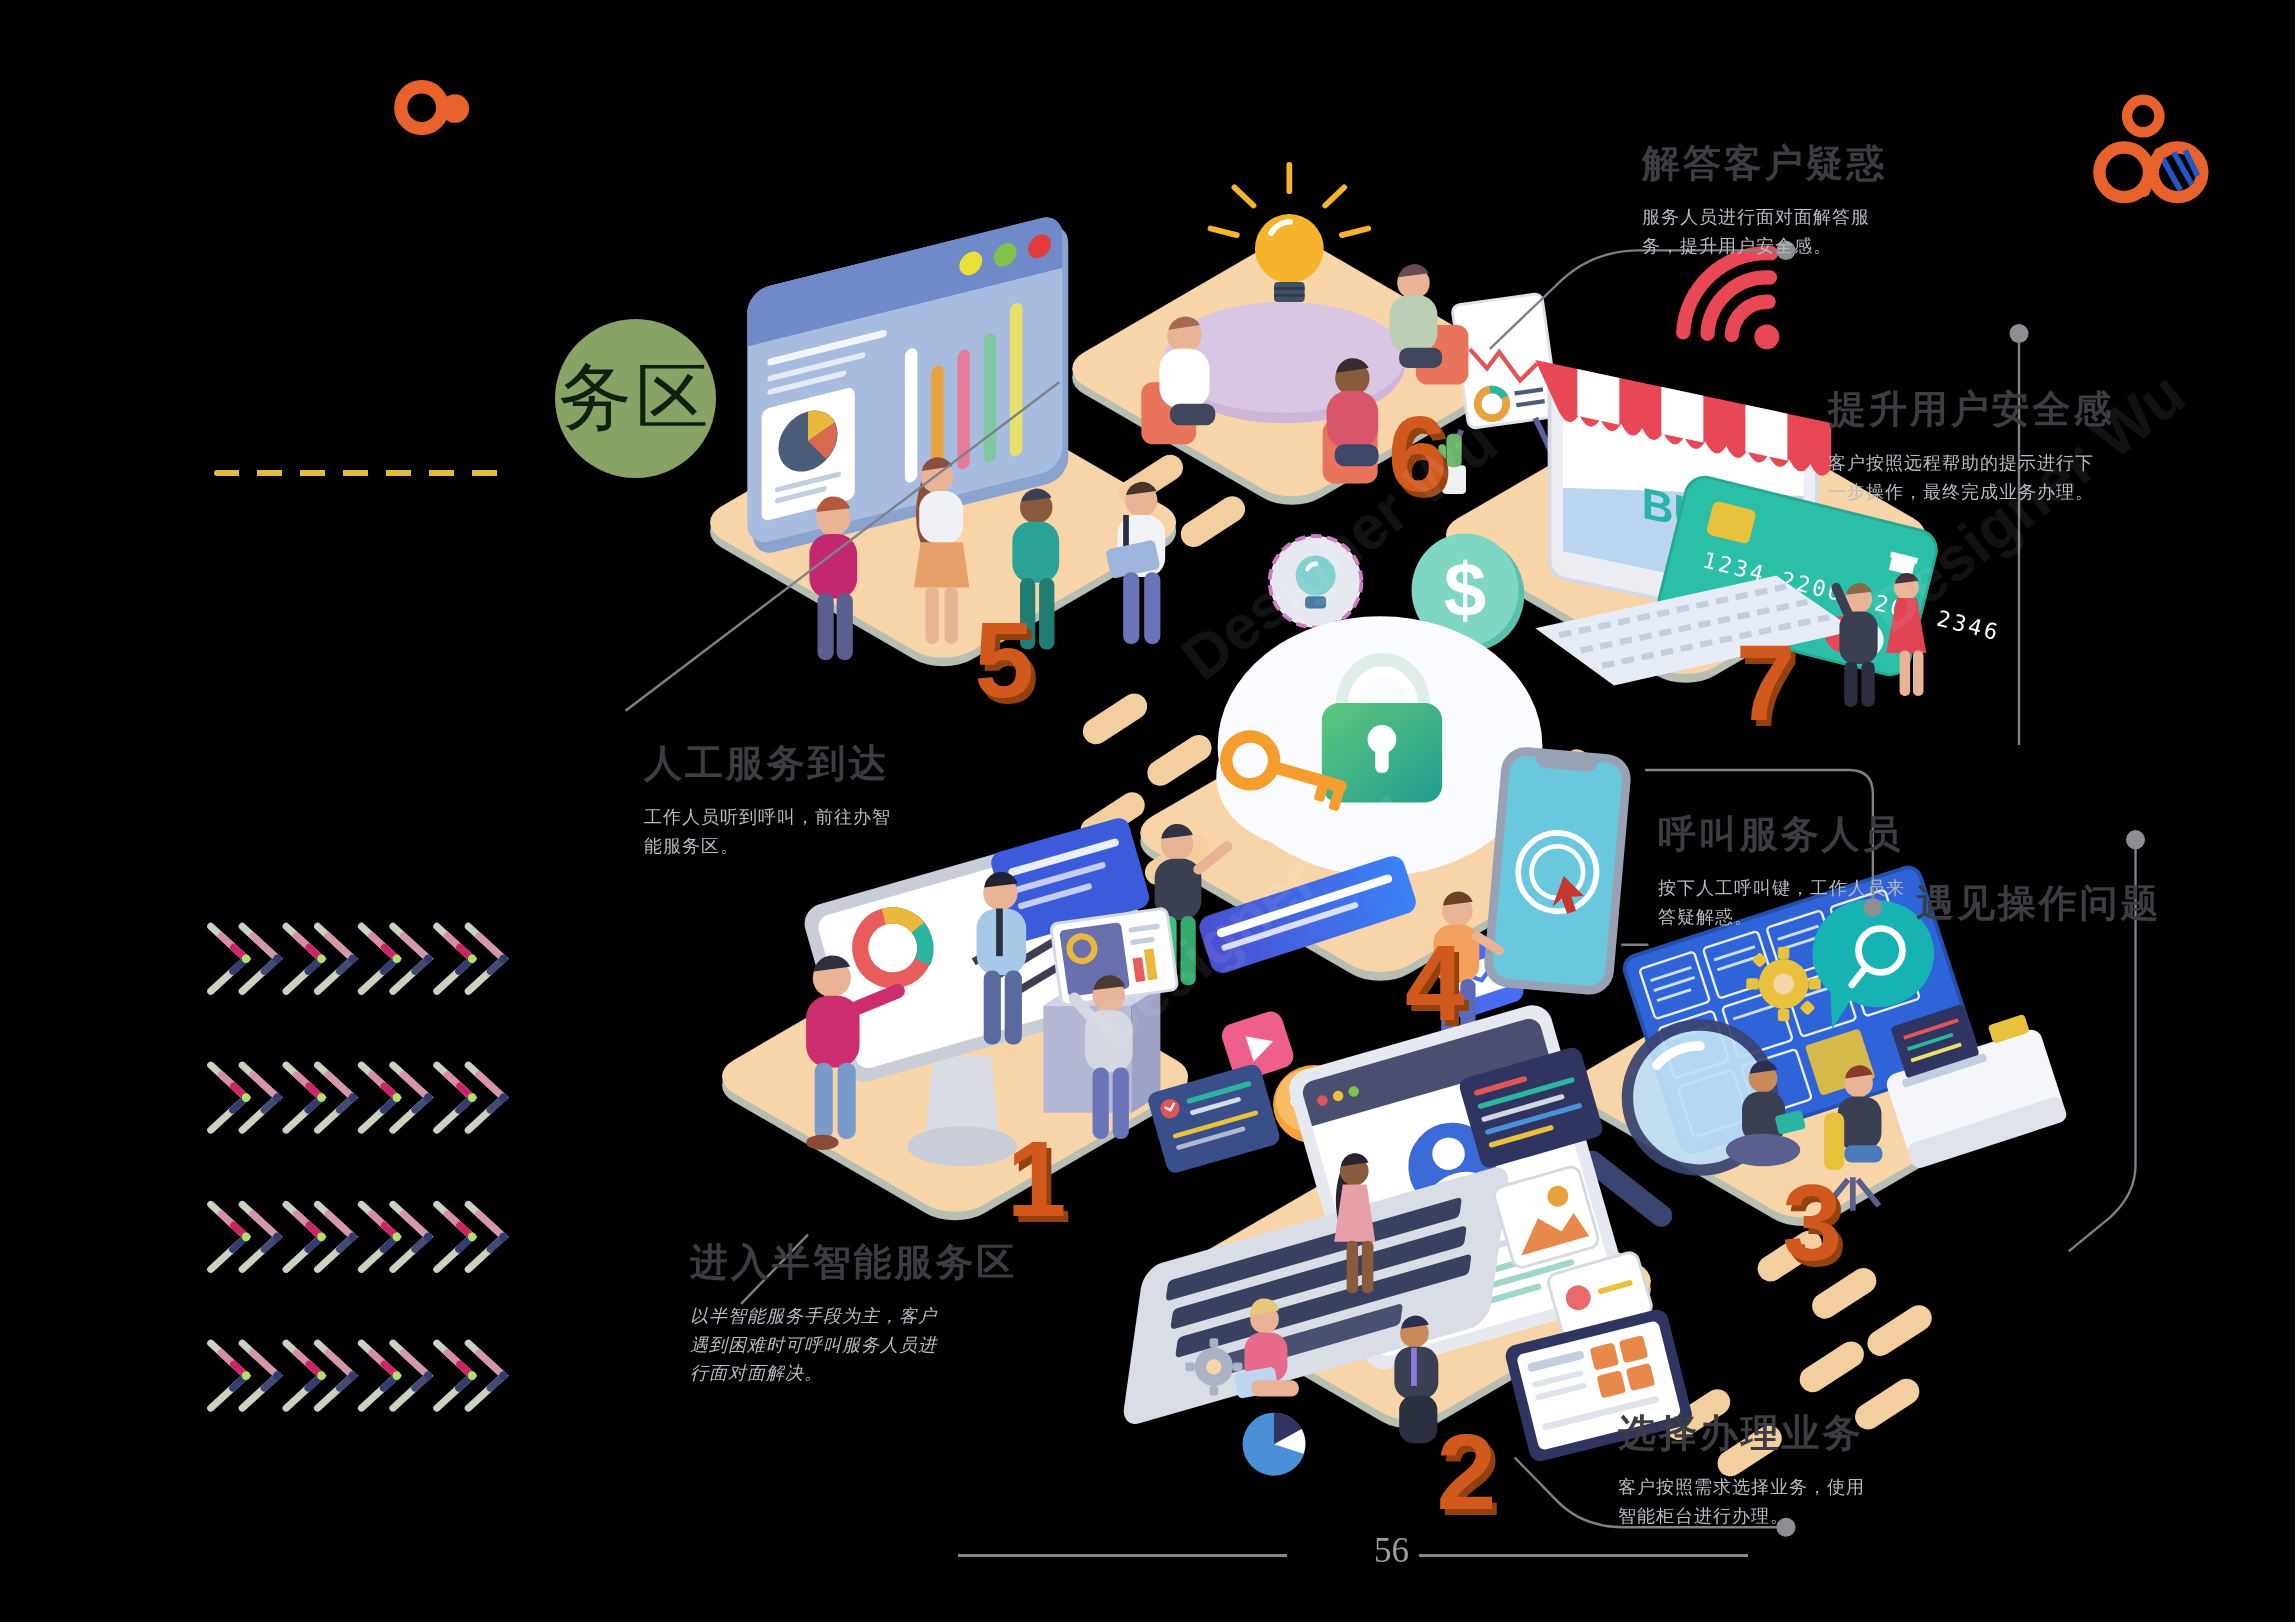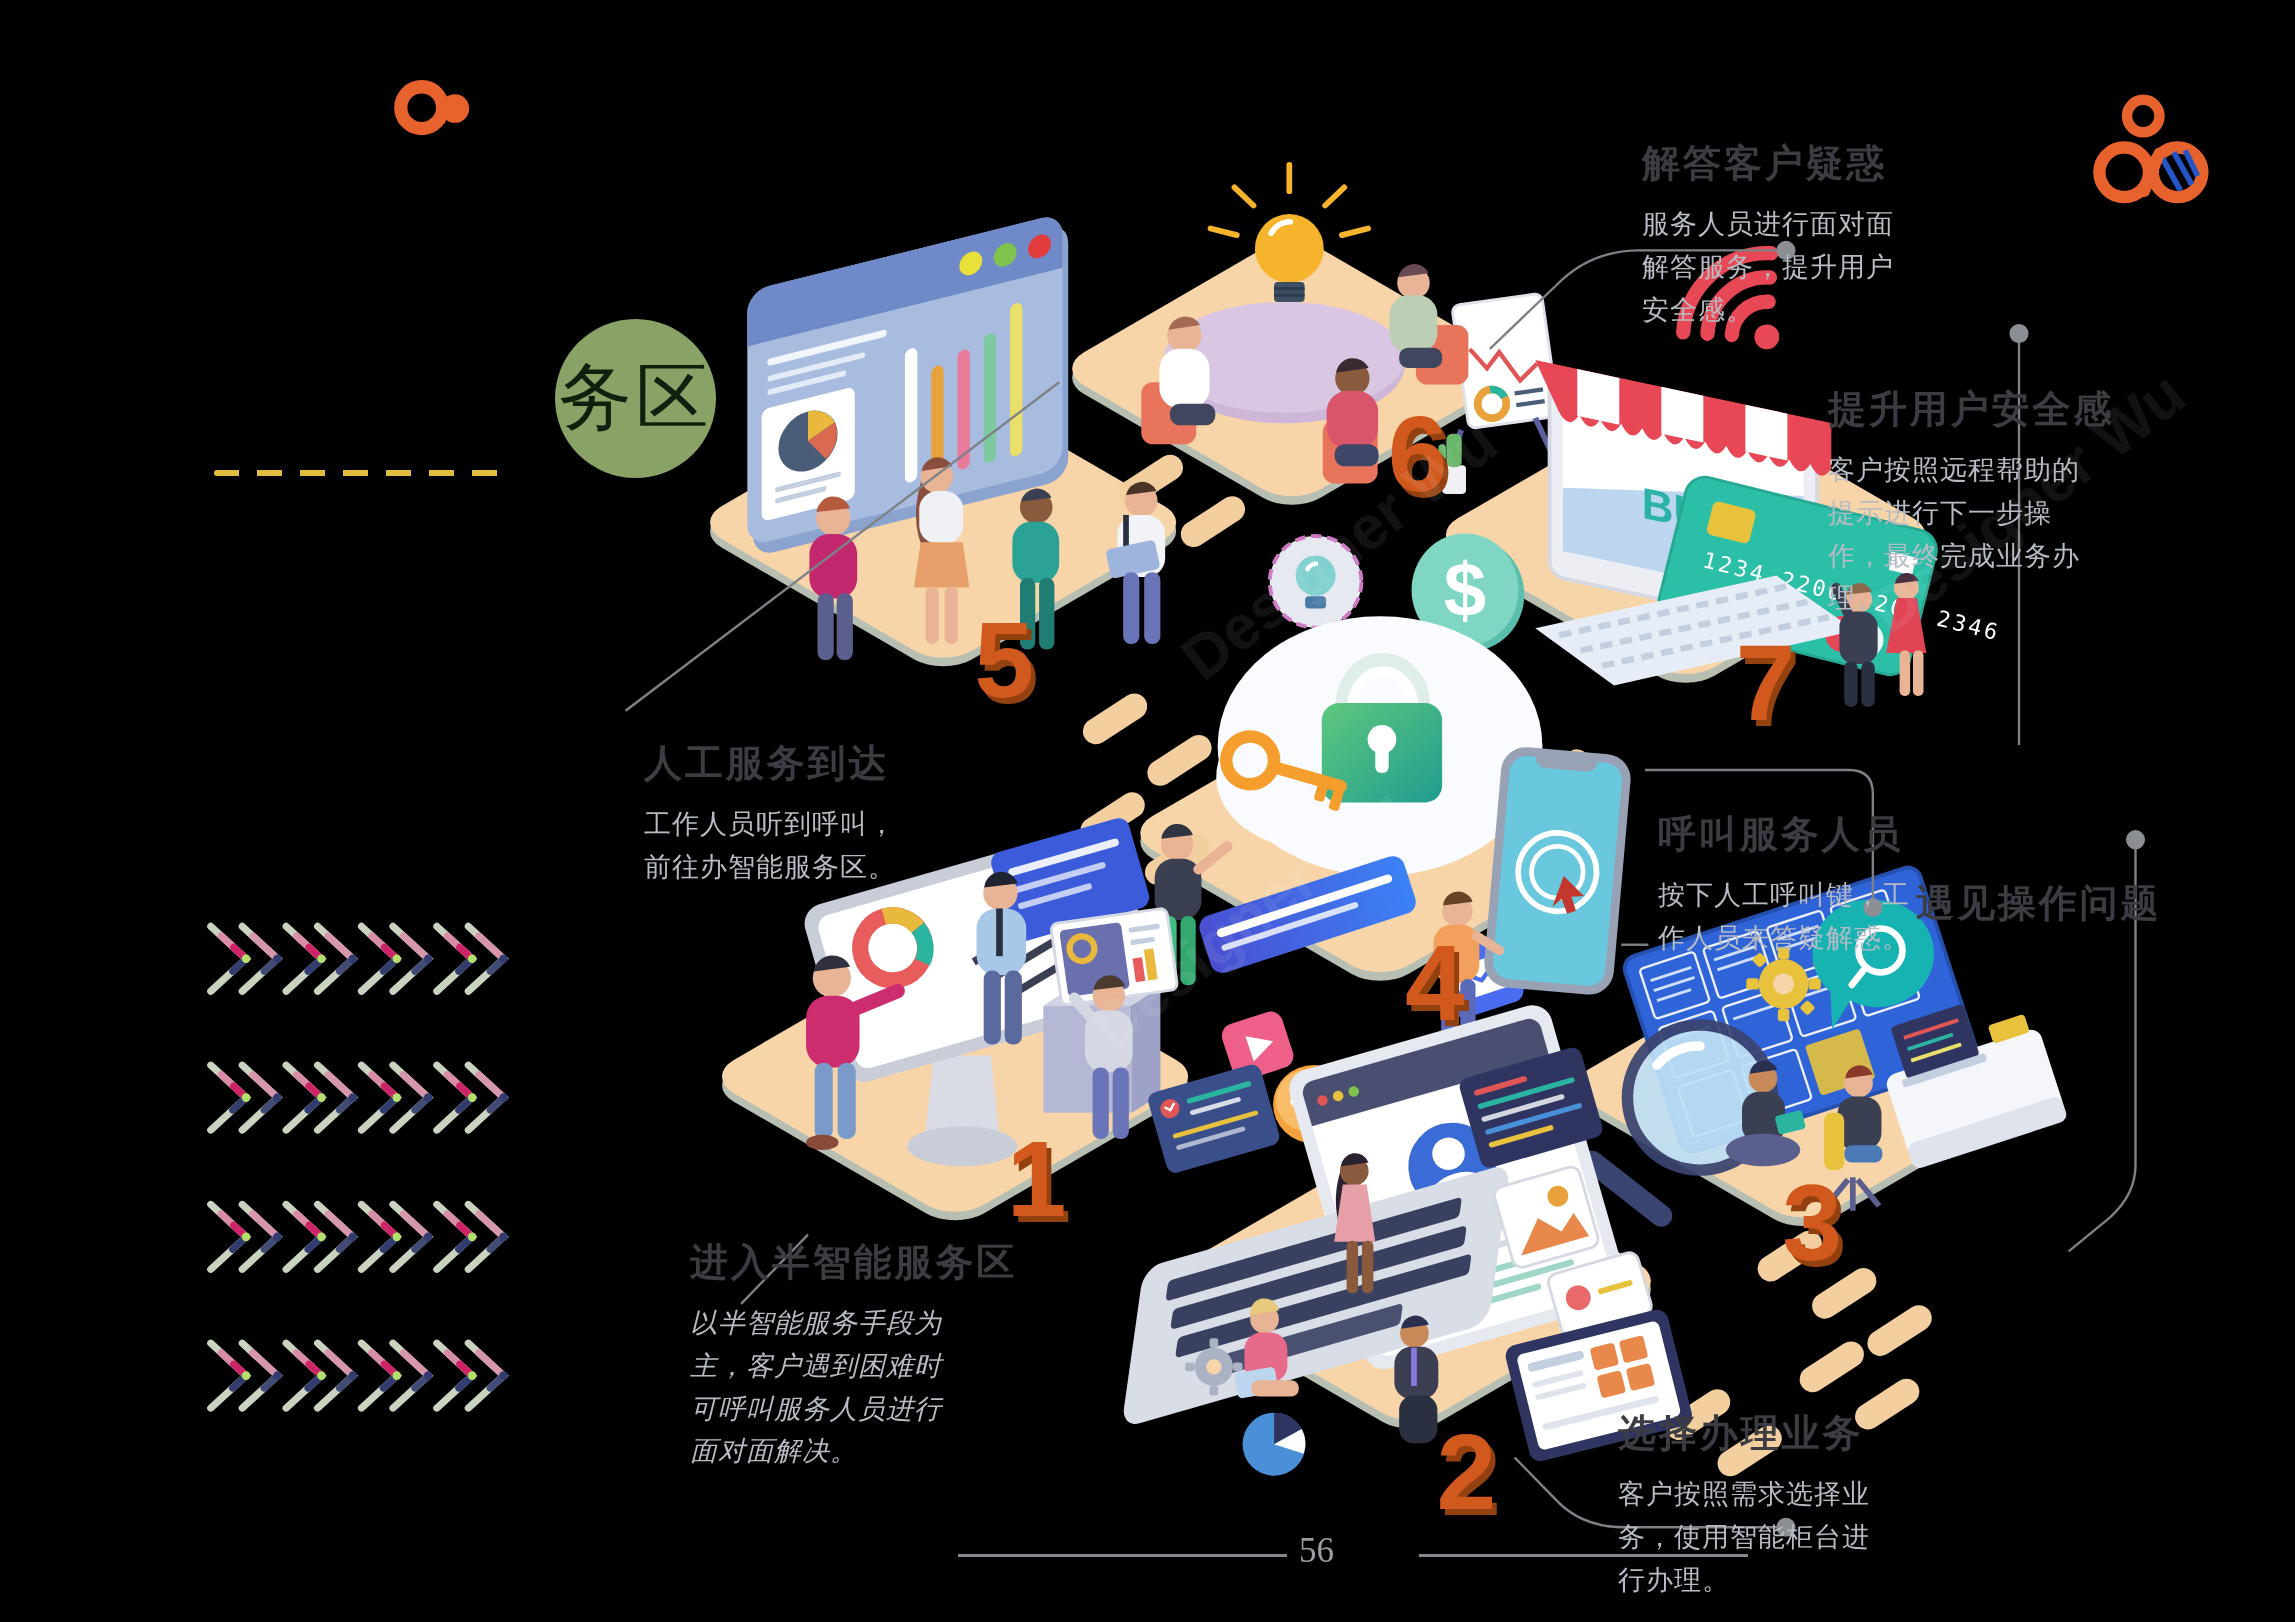--- a/index.html
+++ b/index.html
@@ -13,32 +13,32 @@
          color:#10200e;letter-spacing:3.8px;}
   .dash{left:214px;top:470px;width:292px;height:6.2px;border-radius:3.3px;
         background:repeating-linear-gradient(90deg,#e2bc3c 0 25px,transparent 25px 43px);}
   .intro{left:213px;top:515px;width:437px;font-size:27px;line-height:1.62;color:#90949a;
          letter-spacing:1.9px;}
   .intro .hl{color:#74c190;font-weight:700;}
   
   .step{color:#b7bbc3;}
   .step .t{font-family:"Liberation Serif","DejaVu Serif",serif;font-weight:700;font-size:38px;
            color:#3c3d42;letter-spacing:2.9px;white-space:nowrap;margin-top:27px;}
-  .step .b{margin-top:14.3px;font-size:27px;line-height:1.58;color:#b7bbc3;letter-spacing:1px;}
+  .step .b{margin-top:14.3px;font-size:18px;line-height:1.58;color:#b7bbc3;letter-spacing:1px;}
   .st6{left:1642px;top:111px;} .st6 .b{width:253px;}
   .st7{left:1828px;top:357px;} .st7 .b{width:275px;}
   .st5{left:644px;top:711px;} .st5 .b{width:258px;}
   .st4{left:1658px;top:782px;} .st4 .b{width:258px;}
   .st3{left:1916px;top:851px;} .st3 .b{width:234px;}
   .st1{left:690px;top:1210px;} .st1 .b{width:258px;font-style:italic;}
   .st2{left:1618px;top:1381px;} .st2 .b{width:258px;}
   
   .fline{top:1554px;height:3.3px;background:#85878b;}
   .fl1{left:958px;width:329px;} .fl2{left:1419px;width:329px;}
-  .pageno{left:1299px;top:1531px;width:110px;text-align:left;
+  .pageno{left:1299px;top:1531px;width:110px;text-align:right;
           font-family:"Liberation Serif","DejaVu Serif",serif;font-size:35px;color:#9a9da2;}
   svg{display:block;}
   .scene{left:0;top:0;pointer-events:none;}
   .num{font-family:"Liberation Sans","DejaVu Sans",sans-serif;font-weight:900;font-size:225px;}
   .wm{font-size:130px;fill:#fff;opacity:0.07;font-weight:700;}
 </style>
 </head>
 <body>
 
 <div class="canvas">

